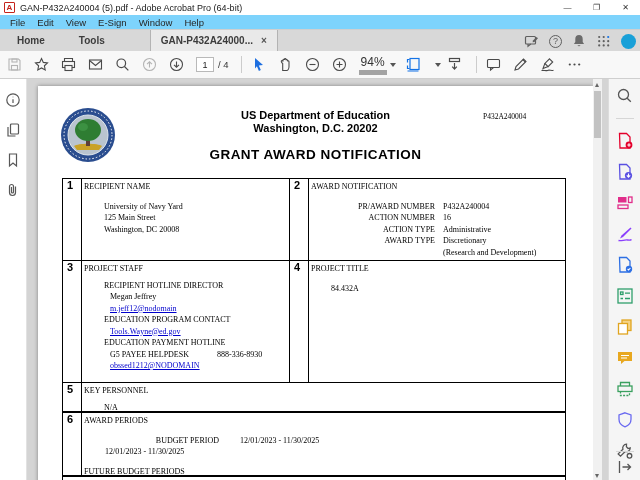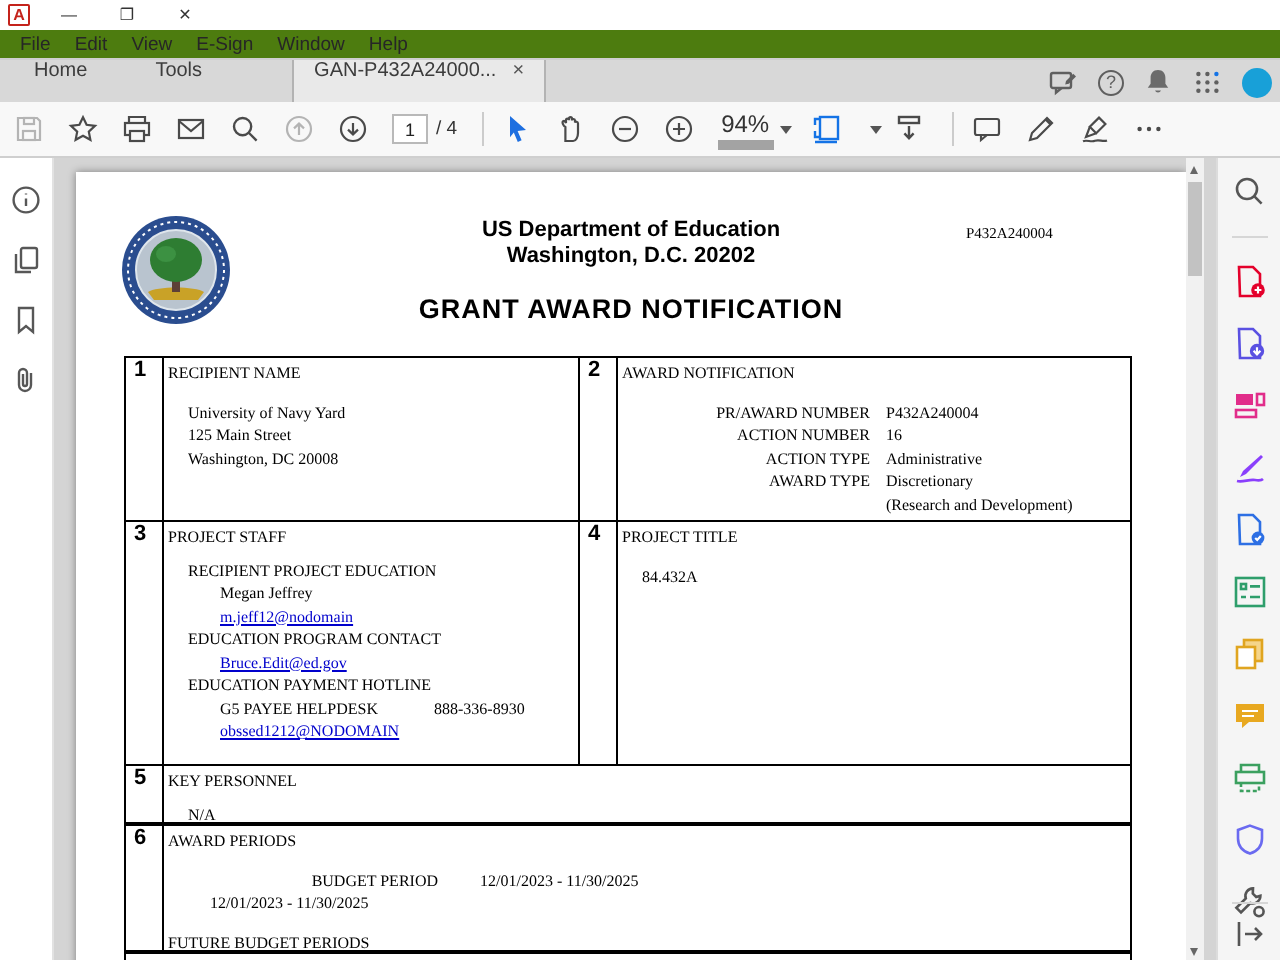--- a/index.html
+++ b/index.html
@@ -7,26 +7,26 @@
               font-family:"Liberation Sans", sans-serif; }
 
   
   .titlebar { height:15px; display:flex; align-items:center; background:#fff; }
   .acro-ico { width:11px; height:11px; margin:0 5px 0 4px; border:1px solid #c4231b; border-radius:1px;
               color:#c4231b; font-size:8px; font-weight:bold; line-height:9px; text-align:center; }
   .win-title { font-size:9px; color:#1a1a1a; flex:1; white-space:nowrap; }
   .win-btn { width:29px; text-align:center; font-size:8px; color:#333; line-height:15px; }
 
   
-  .menubar { height:14px; display:flex; align-items:center; padding-left:4px; background:#4d7c0f; }
+  .menubar { height:14px; display:flex; align-items:center; padding-left:4px; background:#7dd3fc; }
   .menu-item { font-size:9.5px; color:#262626; padding:0 6px; }
 
   
   .tabbar { height:22px; background:#d8d8d8; border-top:1px solid #cfcfcf; display:flex; align-items:stretch; position:relative; }
-  .tab { font-size:10px; color:#3c3c3c; display:flex; padding:0 17px; }
+  .tab { font-size:10px; color:#3c3c3c; display:flex; align-items:center; padding:0 17px;font-weight:bold; }
   .tab.active { background:#e9e9e9; border-left:1px solid #b3b3b3; border-right:1px solid #b3b3b3; margin-left:28px; padding:0 10px; }
   .tab-close { margin-left:8px; font-size:10px; color:#555; }
   .tab-right { position:absolute; right:4px; top:0; height:22px; display:flex; align-items:center; gap:9px; }
   .help-circle { width:13px; height:13px; border:1.2px solid #5f5f5f; border-radius:50%; color:#5f5f5f;
                  font-size:9px; line-height:11px; text-align:center; }
   .avatar { width:15px; height:15px; border-radius:50%; background:#18a0d8; }
 
   
   .toolbar { height:28px; background:#f8f8f8; border-bottom:1px solid #cfcfcf; display:flex; align-items:center; padding-left:7px; }
   .t-ico { width:15px; height:15px; margin-right:12px; flex:0 0 auto; color:#4a4a4a; }
@@ -62,21 +62,21 @@
   .trow:last-child { border-bottom:none; }
   .trow.thick { border-bottom:2px solid #000; }
   .cell { display:flex; }
   .cell.c-left { width:227px; border-right:1px solid #000; }
   .cell.c-right { flex:1; }
   .cell.c-full { width:100%; }
   .num-col { width:19px; border-right:1px solid #000; font-family:"Liberation Sans", sans-serif;
              font-weight:bold; font-size:11px; padding:1px 0 0 4px; flex:0 0 auto; }
   .cell-body { flex:1; padding:2px 4px 0 2px; }
   .box-header { font-size:8px; }
-  .ind1 { margin-left:10px; }
+  .ind1 { margin-left:20px; }
   .ind2 { margin-left:26px; }
   .mt8 { margin-top:8px; }
   .mt6 { margin-top:5px; }
   .link { color:#0000cc; text-decoration:underline;font-family:Liberation Serif, serif; }
   .f-row { display:flex; }
   .f-label { width:124px; text-align:right; flex:0 0 auto; }
   .f-value { margin-left:8px; }
   .staff-row { display:flex; }
   .staff-name { width:107px; flex:0 0 auto; }
   .ap-row { display:flex; }
@@ -98,20 +98,21 @@
   .rr-ico { width:18px; height:18px; flex:0 0 auto; }
   .rr-sep { width:18px; height:1px; background:#d6d6d6; flex:0 0 auto; }
   .rr-collapse { position:absolute; bottom:6px; left:7px; width:18px; height:18px; color:#555; }
   .rr-sep-bottom { position:absolute; bottom:30px; left:7px; width:18px; height:1px; background:#d6d6d6; }
 </style>
 </head>
 <body>
 
 <div class="titlebar">
   <span class="acro-ico">A</span>
+  <span class="win-title">GAN-P432A240004 (5).pdf - Adobe Acrobat Pro (64-bit)</span>
   <span class="win-btn">—</span>
   <span class="win-btn">❐</span>
   <span class="win-btn">✕</span>
 </div>
 
 <div class="menubar">
   <span class="menu-item">File</span>
   <span class="menu-item">Edit</span>
   <span class="menu-item">View</span>
   <span class="menu-item">E-Sign</span>
@@ -311,25 +312,25 @@
                 </div>
             </div>
           </div>
         </div>
 
         <div class="trow" style="height:122px;">
           <div class="cell c-left">
             <div class="num-col">3</div>
             <div class="cell-body">
               <div class="box-header">PROJECT STAFF</div>
-              <div class="ind1 mt6">RECIPIENT PROJECT EDUCATION</div>
+              <div class="ind1 mt6">RECIPIENT HOTLINE DIRECTOR</div>
               <div class="ind2">Megan Jeffrey</div>
               <div class="ind2"><span class="link">m.jeff12@nodomain</span></div>
               <div class="ind1">EDUCATION PROGRAM CONTACT</div>
-              <div class="ind2"><span class="link">Bruce.Edit@ed.gov</span></div>
+              <div class="ind2"><span class="link">Tools.Wayne@ed.gov</span></div>
               <div class="ind1">EDUCATION PAYMENT HOTLINE</div>
               <div class="staff-row ind2">
                   <span class="staff-name">G5 PAYEE HELPDESK</span>
                   <span>888-336-8930</span>
                 </div>
               <div class="ind2"><span class="link">obssed1212@NODOMAIN</span></div>
             </div>
           </div>
           <div class="cell c-right">
             <div class="num-col">4</div>

